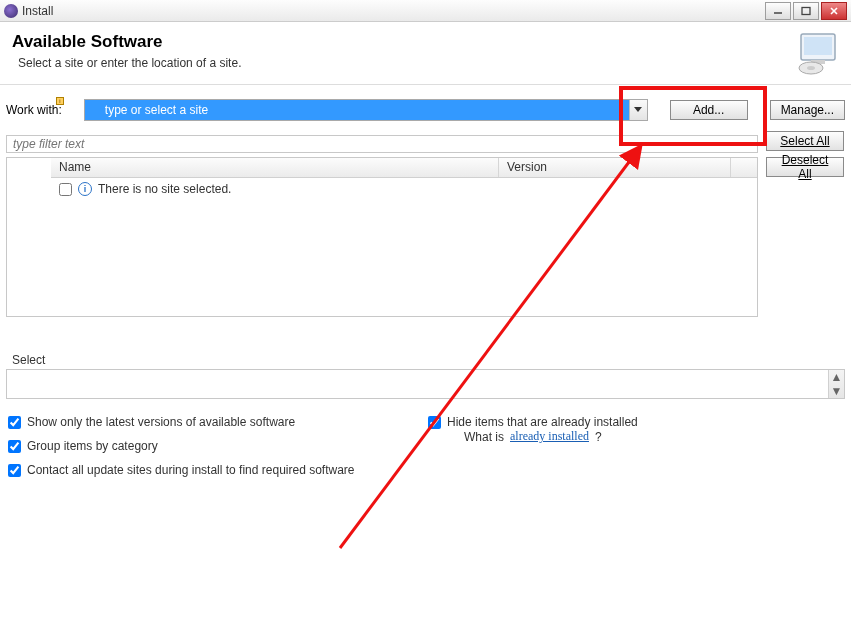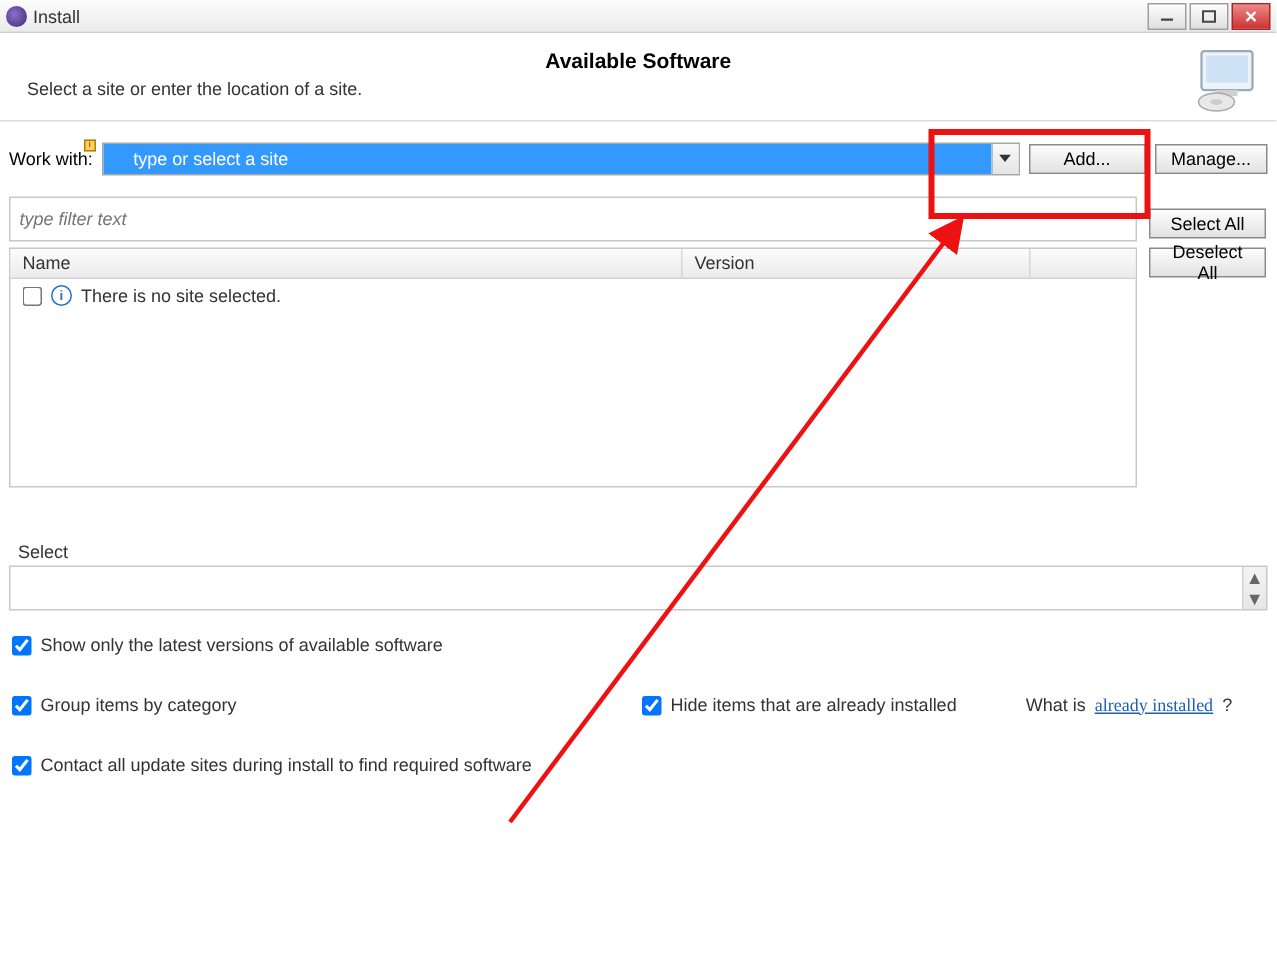--- a/index.html
+++ b/index.html
@@ -30,27 +30,27 @@
   .win-btn.close { background: linear-gradient(#e88, #c33); border-color: #a22; color: #fff; }
   .win-btn svg { width: 10px; height: 10px; }
   
   
   .header {
     padding: 10px 12px 14px;
     position: relative;
     background: #fff;
     border-bottom: 1px solid #ddd;
   }
-  .header h1 { margin: 0 0 4px; font-size: 14px; font-weight: bold; color: #000; text-align: center; }
+  .header h1 { margin: 0 0 4px; font-size: 17px; font-weight: bold; color: #000; }
   .header p  { margin: 0 0 0 6px; color: #333; }
   .header .hdr-icon { position: absolute; right: 10px; top: 10px; }
   
   
   .workwith-row {
-    display: flex; align-items: center; gap: 6px;
+    display: flex; align-items: center; gap: 22px;
     padding: 14px 6px 14px 6px;
   }
   .workwith-row .lbl { white-space: nowrap; padding-left: 0; position: relative; }
   .decorator {
     position: absolute; top: -6px; right: -2px; width: 8px; height: 8px;
     background: #ffd060; border: 1px solid #b08000; font-size: 6px;
     display:flex; align-items:center; justify-content:center; color:#604000;
   }
   .combo {
     flex: 1; display: flex; border: 1px solid #a9a9a9; height: 22px; background: #fff;
@@ -70,62 +70,62 @@
     height: 20px; min-width: 78px;
     border: 1px solid #8a8a8a;
     background: linear-gradient(#fdfdfd,#e2e2e2);
     padding: 0 10px; text-align: center;
     display: inline-flex; align-items: center; justify-content: center;
     cursor: default;
   }
   
   
   .filter {
-    margin: 0 6px 4px; border: 1px solid #c8c8c8; height: 30px;
+    margin: 0 6px 4px; border: 1px solid #c8c8c8; height: 18px;
     display: flex; align-items: center; padding: 0 4px; color: #777; font-style: italic;
     width: 752px; background:#fff;
   }
   .filter input { border:none; outline:none; width:100%; color:#777; font-style: italic; background:transparent;}
   
   
   .mid { display: flex; padding: 0 6px; gap: 8px; }
-  .tablewrap { flex: 0 0 752px; border: 1px solid #c8c8c8; height: 160px; background:#fff; }
+  .tablewrap { flex: 0 0 752px; border: 1px solid #c8c8c8; height: 160px; background:#fff;padding-left:44px; }
   .thead { display: flex; background: linear-gradient(#fcfcfc,#ebebeb); border-bottom: 1px solid #d0d0d0; height: 20px; }
   .th { padding: 2px 8px; border-right: 1px solid #d6d6d6; color:#333;}
   .th.name { flex: 0 0 448px; }
   .th.ver  { flex: 0 0 232px; }
   .th.last { flex: 1; border-right:none;}
   .tbody { padding: 4px 8px; }
   .row0 { display:flex; align-items:center; gap:6px; color:#333; }
   .row0 input[type=checkbox]{ margin:0; }
   .info-icn {
     width:14px; height:14px; border:1px solid #2a72c7; border-radius:50%;
     display:flex; align-items:center; justify-content:center;
     color:#2a72c7; font-weight:bold; font-size:9px; background:#fff;
   }
-  .sidebtns { display:flex; flex-direction:column; gap:6px; width: 78px;}
+  .sidebtns { display:flex; flex-direction:column; gap:6px; width: 78px; text-decoration: underline;}
   .sidebtns .btn { min-width: 72px; }
   
   
   .details-lbl { margin: 36px 6px 2px 12px; color:#333;}
   .details-box {
     margin: 0 6px; border: 1px solid #c8c8c8; height: 30px; background:#fff;
     position: relative;
   }
   .details-scroll {
     position:absolute; right:0; top:0; bottom:0; width:16px;
     background: linear-gradient(#f4f4f4,#e6e6e6); border-left:1px solid #d0d0d0;
     display:flex; flex-direction:column; justify-content:space-between; align-items:center;
     font-size:8px; color:#666;
   }
   
   
   .checks { display:flex; padding: 16px 6px 6px 8px; gap: 0; }
-  .col { flex: 0 0 420px; display:flex; flex-direction:column; gap:26px; }
-  .col2 { flex:1; display:flex; flex-direction:row; gap:10px; }
+  .col { flex: 0 0 420px; display:flex; flex-direction:column; gap:10px; }
+  .col2 { flex:1; display:flex; flex-direction:column; }
   .chk { display:flex; align-items:center; gap:6px; color:#333;}
   .chk input { margin:0; }
   .link { color:#1a5fb4; text-decoration: underline; cursor:pointer;font-family:Liberation Serif, serif;}
   
   
   .annot { position:absolute; pointer-events:none; }
   .annot-box { position:absolute; border: 4px solid #e11; }
 </style>
 </head>
 <body>

